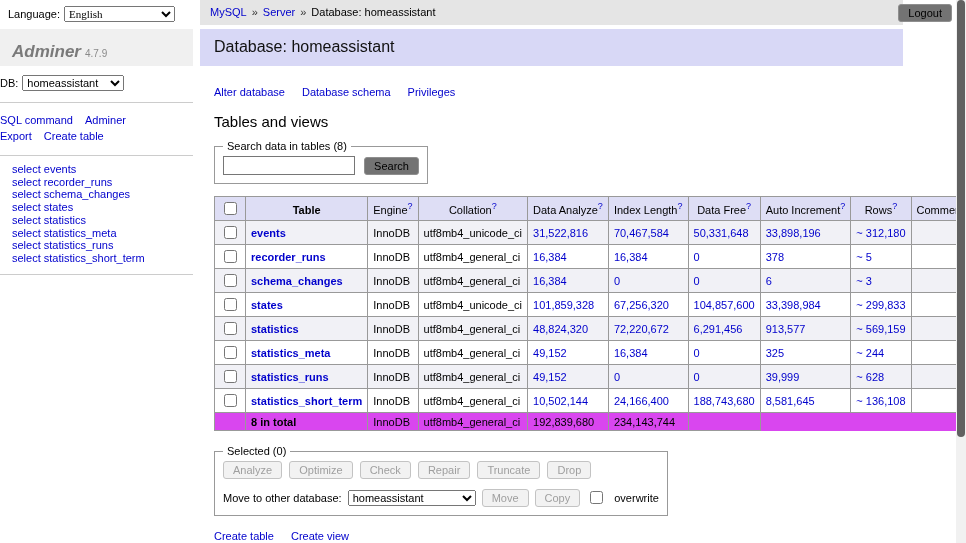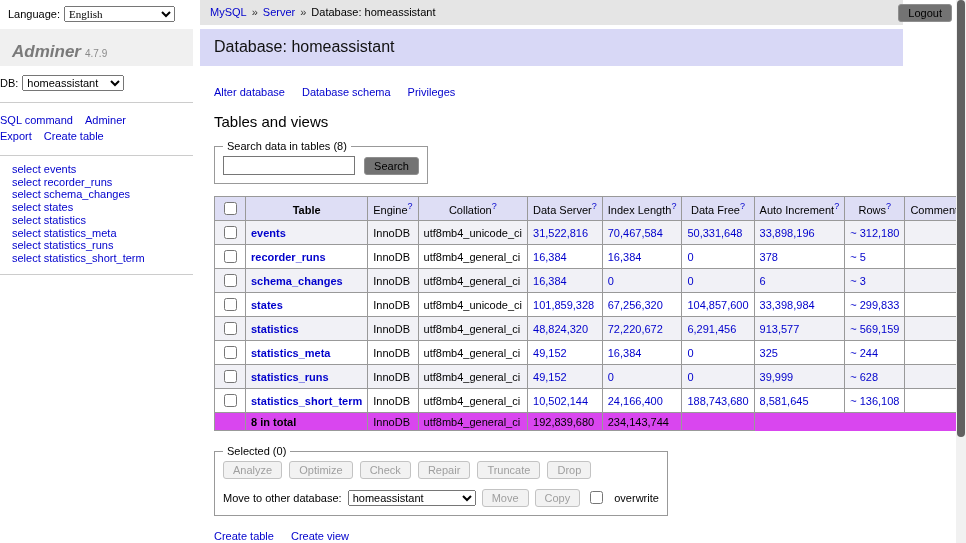--- a/index.html
+++ b/index.html
@@ -138,21 +138,21 @@
       <button>Search</button>
     </fieldset>
 
     <table class="data">
       <thead>
         <tr>
           <th class="c"><input type="checkbox" style=""></th>
           <th class="tbl-col"><span>Table</span><sup><a></a></sup></th>
           <th class="engine-col"><span>Engine</span><sup><a>?</a></sup></th>
           <th class="collation-col"><span>Collation</span><sup><a>?</a></sup></th>
-          <th class="dl-col"><span>Data Server</span><sup><a>?</a></sup></th>
+          <th class="dl-col"><span>Data Analyze</span><sup><a>?</a></sup></th>
           <th class="il-col"><span>Index Length</span><sup><a>?</a></sup></th>
           <th class="df-col"><span>Data Free</span><sup><a>?</a></sup></th>
           <th class="ai-col"><span>Auto Increment</span><sup><a>?</a></sup></th>
           <th class="rows-col"><span>Rows</span><sup><a>?</a></sup></th>
           <th class="comment-col"><span>Comment</span><sup><a>?</a></sup></th>
         </tr>
       </thead>
       <tbody>
         <tr class="odd">
           <td class="c"><input type="checkbox" style=""></td>

